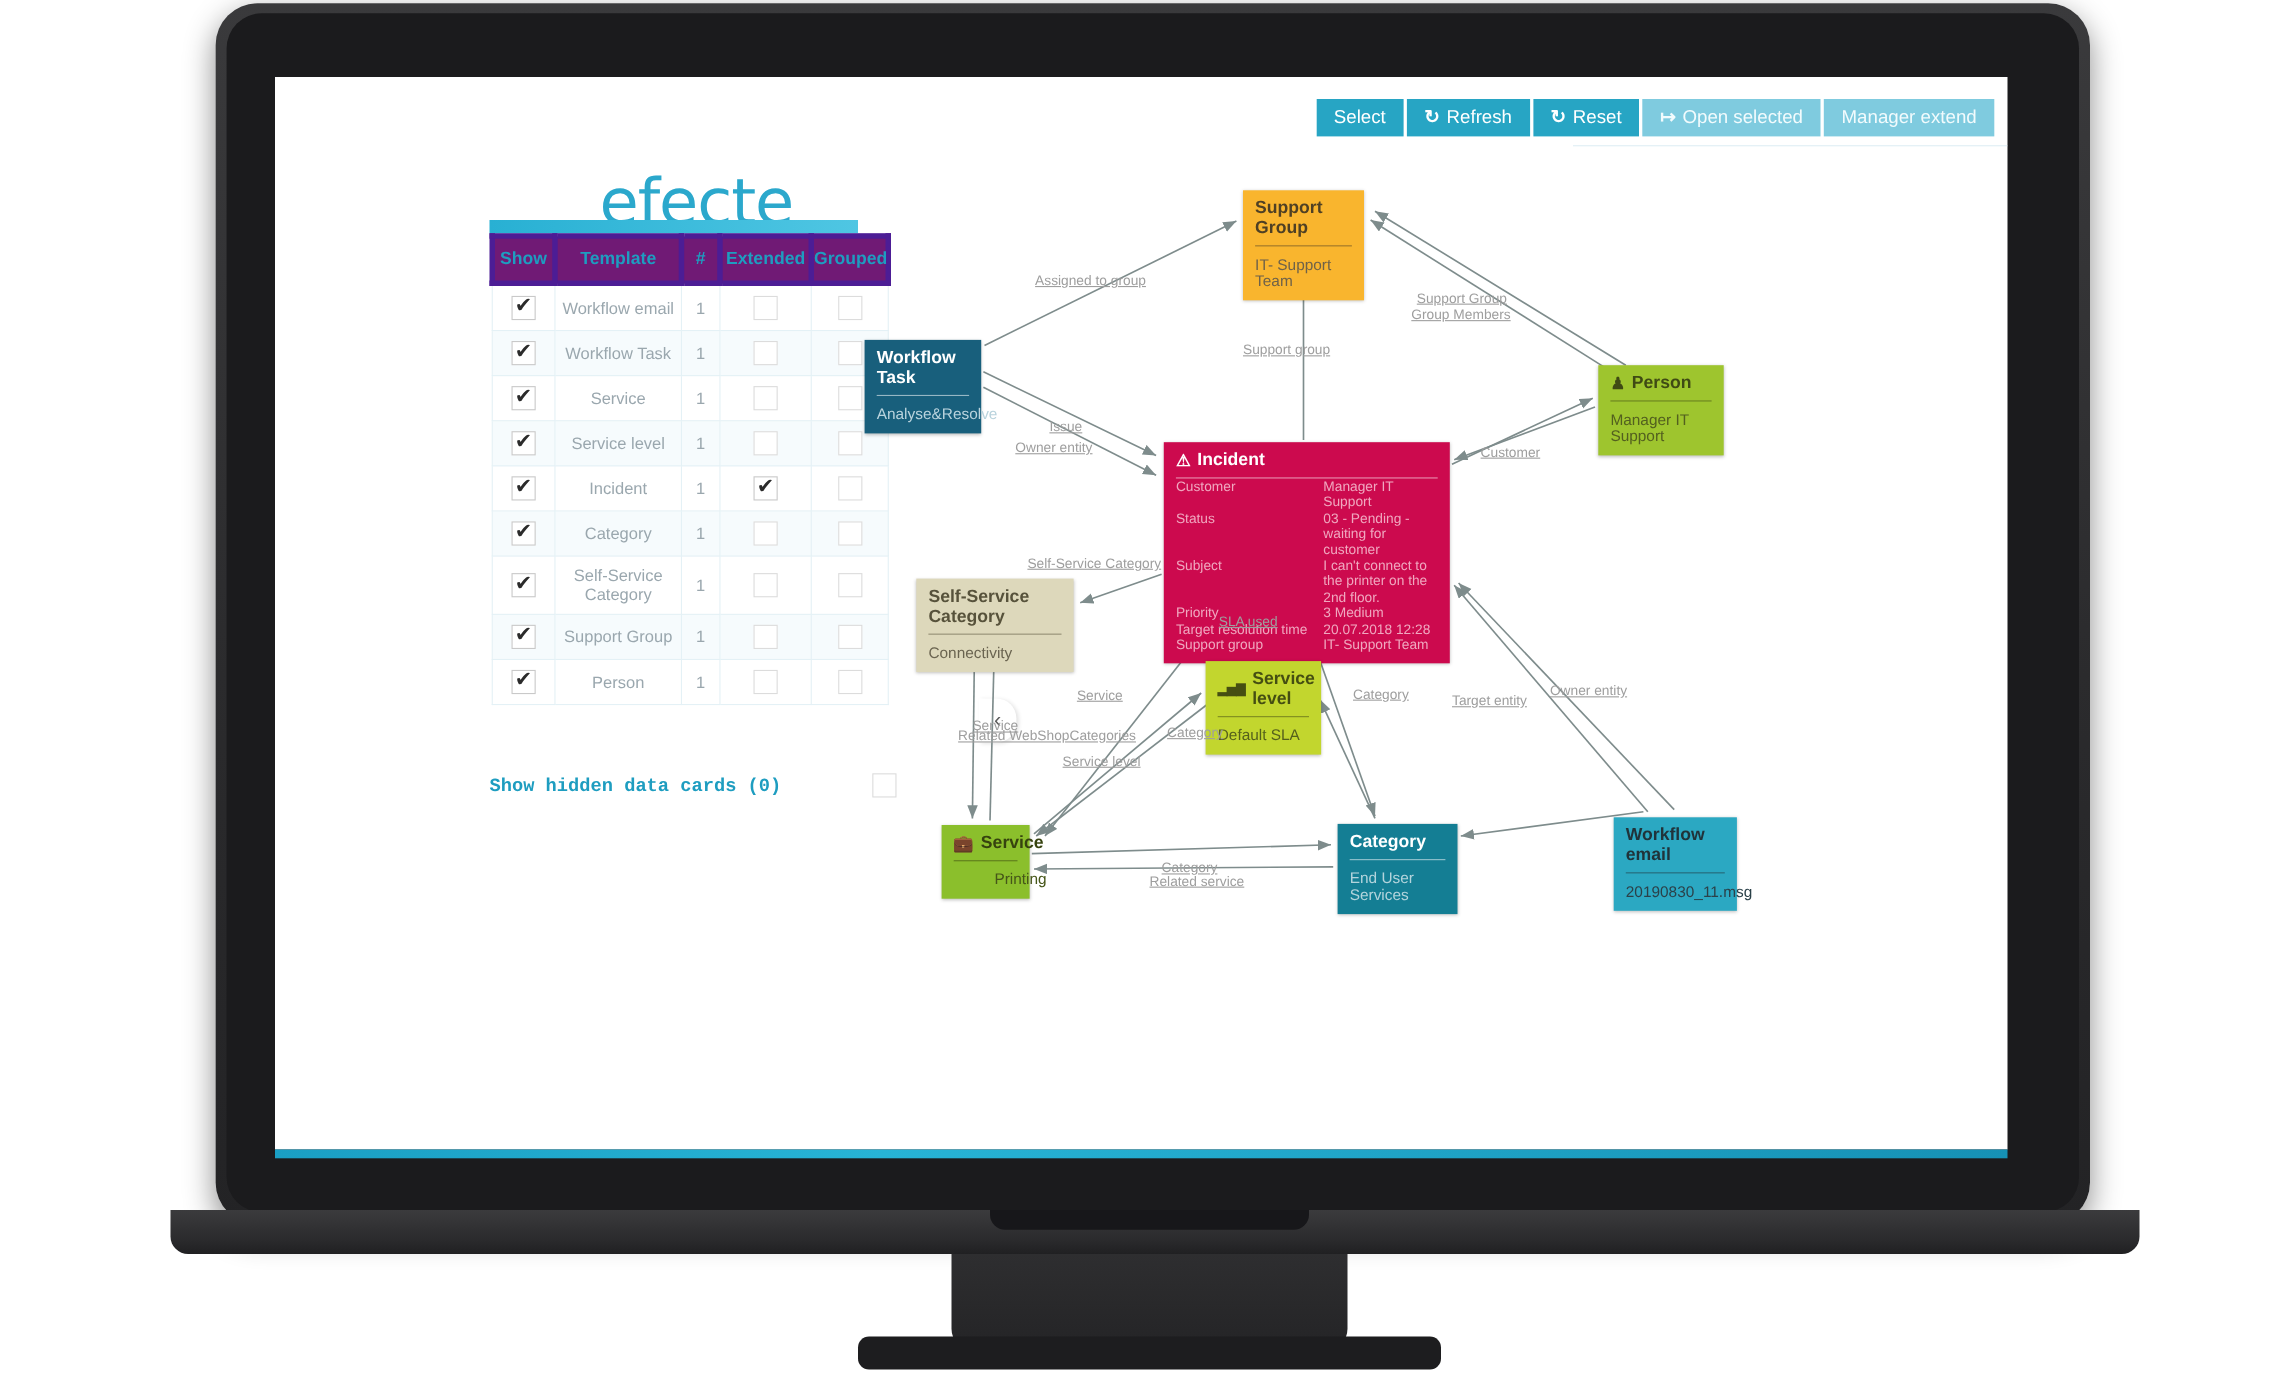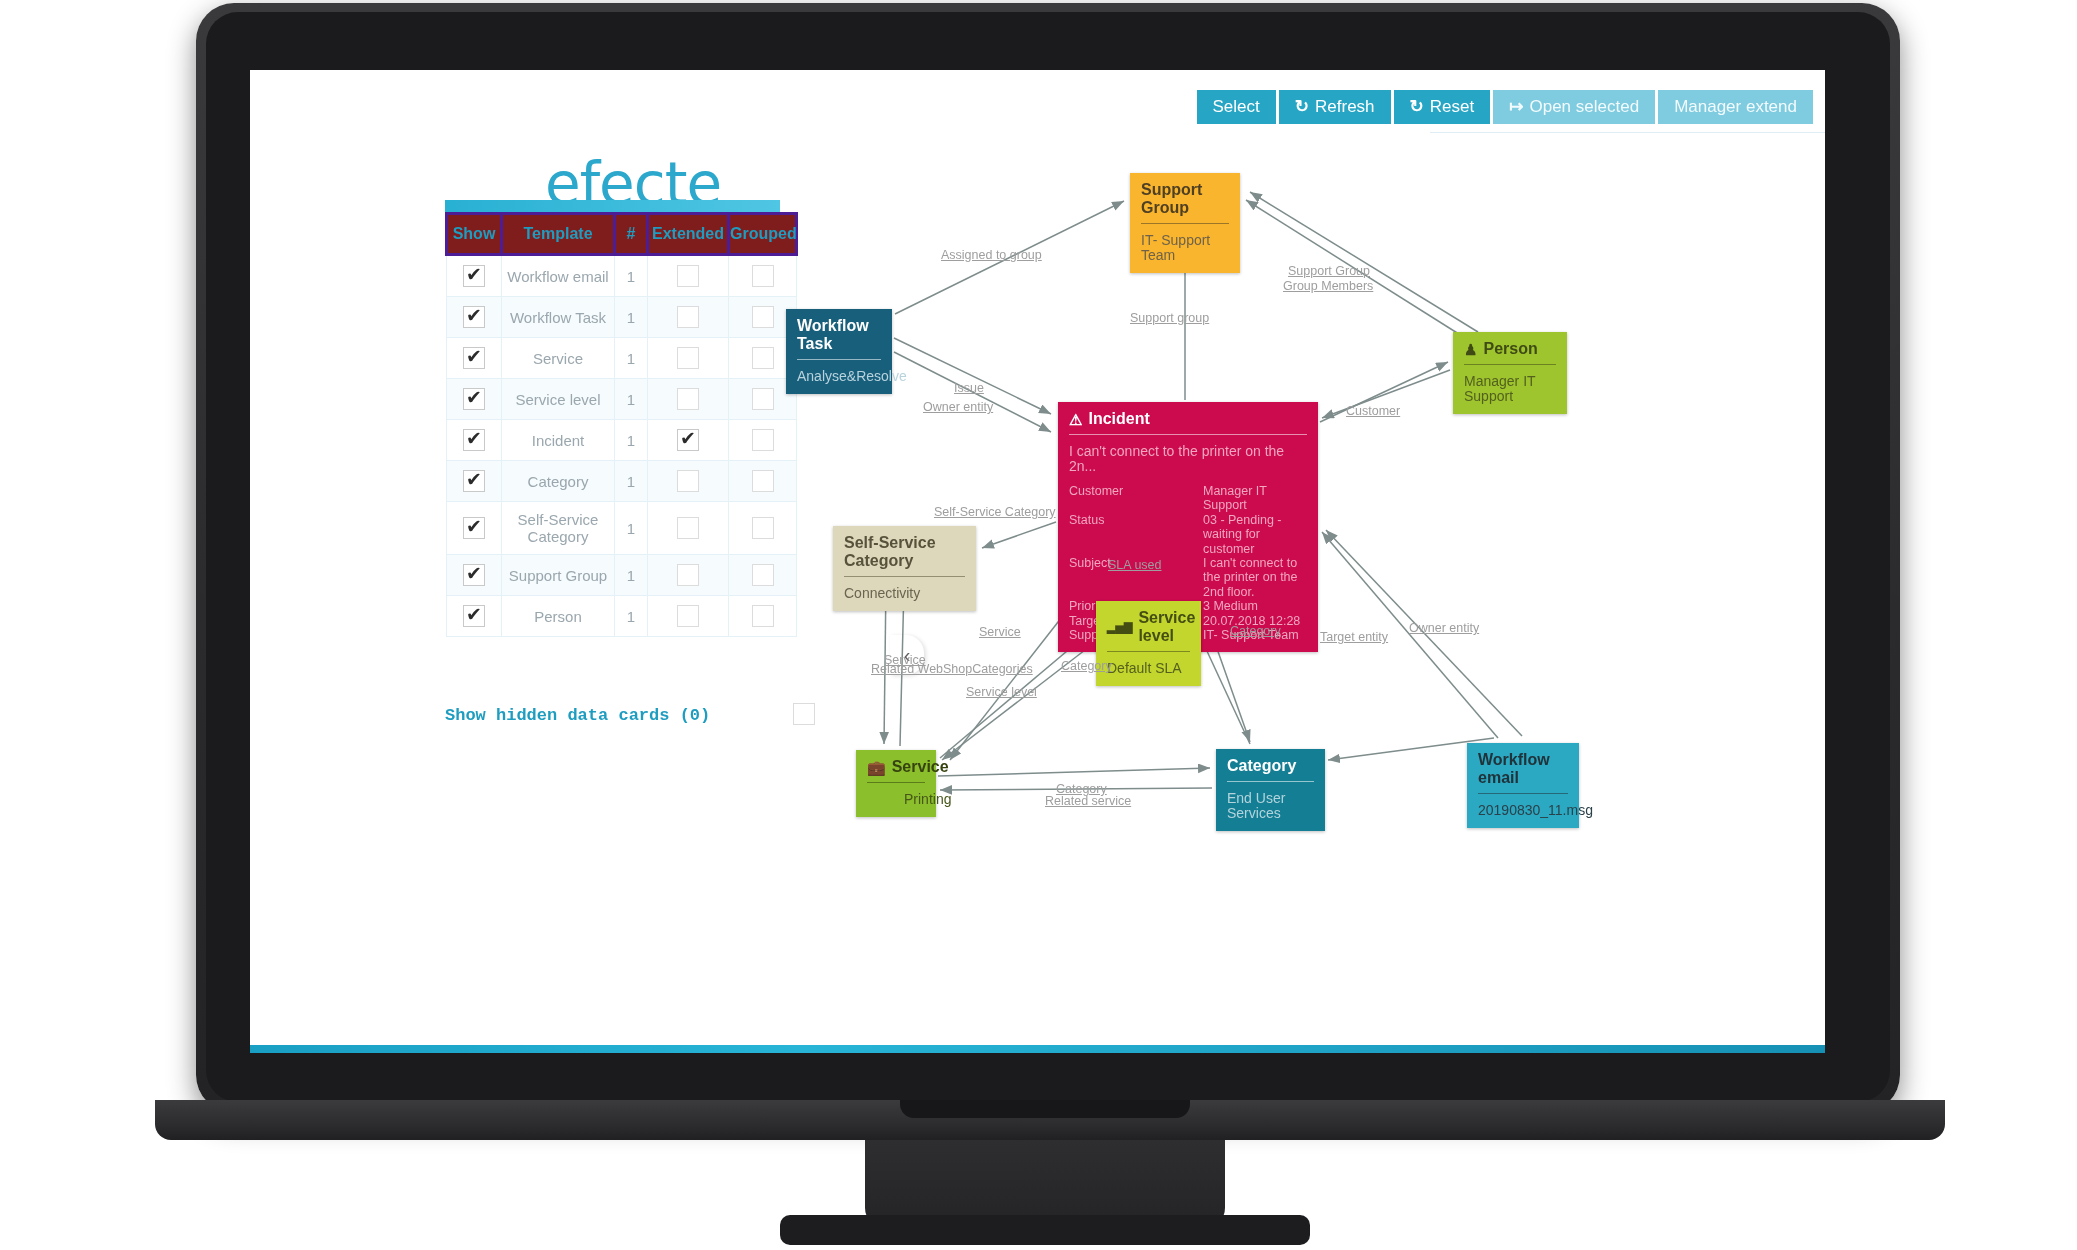--- a/index.html
+++ b/index.html
@@ -66,22 +66,22 @@
     position:absolute;left:295px;top:80px;
     font-family:"DejaVu Sans",sans-serif;font-size:58px;color:#2ba8cc;
     letter-spacing:-1px;font-weight:400;
   }
 
   
   .panel{position:absolute;left:195px;top:130px;width:335px;}
   .panel-topbar{height:12px;background:linear-gradient(90deg,#28b0d3,#4fc6e3);}
   table.tpl{border-collapse:collapse;width:335px;table-layout:fixed;}
   table.tpl th{
-    background:#7f1d1d;color:#1e9dc0;font-size:16px;font-weight:bold;
-    padding:10px 0;border:3px solid #4c1d95;text-align:center;
+    background:#701a75;color:#1e9dc0;font-size:16px;font-weight:bold;
+    padding:10px 0;border:5px solid #4c1d95;text-align:center;
   }
   table.tpl td{
     border:1px solid #e4f1f6;font-size:15px;color:#9aa7ae;text-align:center;
     padding:9px 2px;background:#ffffff;
   }
   table.tpl tr:nth-child(even) td{background:#f6fbfd;}
   th.c-show,td.c-show{width:52px;}
   th.c-tpl,td.c-tpl{width:110px;}
   th.c-num,td.c-num{width:30px;}
   th.c-ext,td.c-ext{width:78px;}
@@ -334,21 +334,20 @@
             </div>
             <div class="rule" style="background: rgb(63, 74, 20); opacity: 0.55;"></div>
             <div class="body" style="color: rgb(83, 96, 31);">Manager IT Support</div>
           </div>
           <div class="node" style="left: 808px; top: 332px; width: 260px; background: rgb(204, 10, 78); box-shadow: rgba(0, 0, 0, 0.25) 0px 1px 3px;">
             <div class="hdr" style="color: rgb(255, 255, 255);">
               <span class="ico" style="color: rgb(255, 255, 255);">⚠</span>
               <span>Incident</span>
             </div>
             <div class="rule" style="background: rgb(255, 255, 255); opacity: 0.55;"></div>
-            <div class="body" style="color: rgb(240, 167, 191);">I can't connect to the printer on the 2n...</div>
             <div class="rows" style="color: rgb(240, 167, 191);">
               <div class="r">
                 <span class="k">Customer</span>
                 <span>Manager IT Support</span>
               </div>
               <div class="r">
                 <span class="k">Status</span>
                 <span>03 - Pending - waiting for customer</span>
               </div>
               <div class="r">

